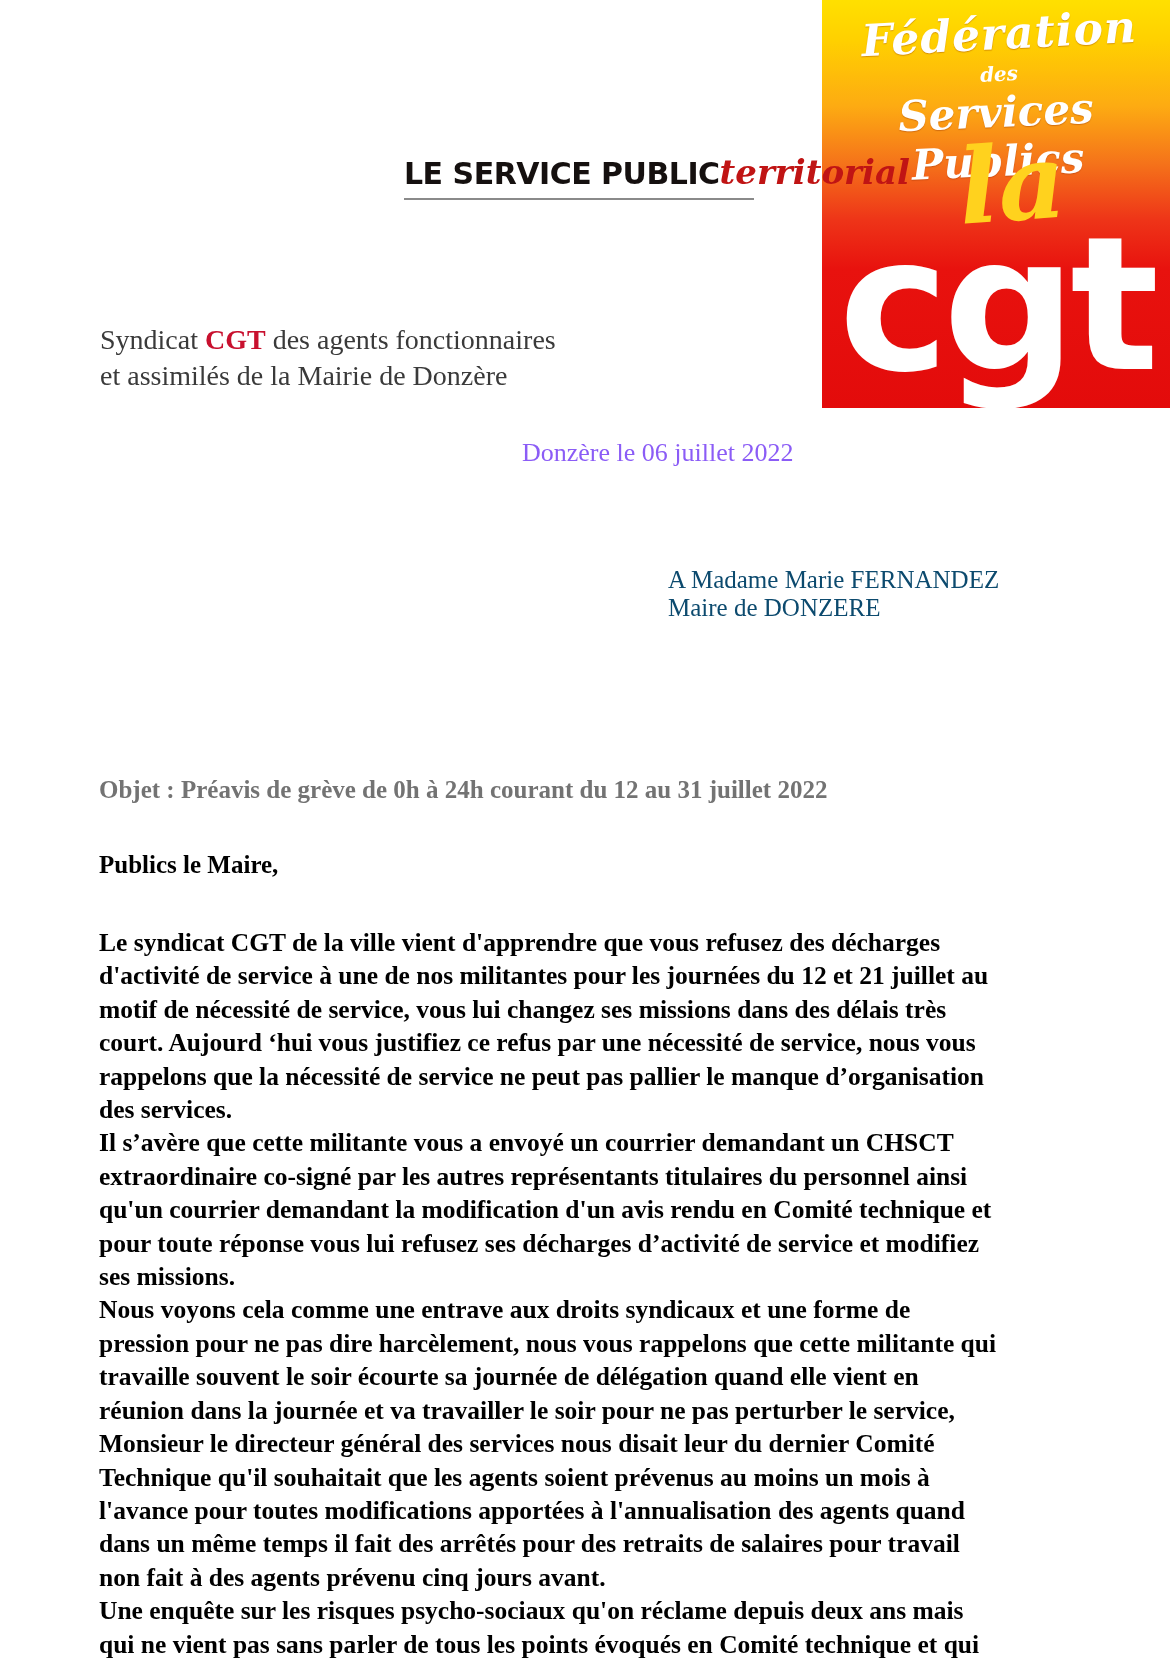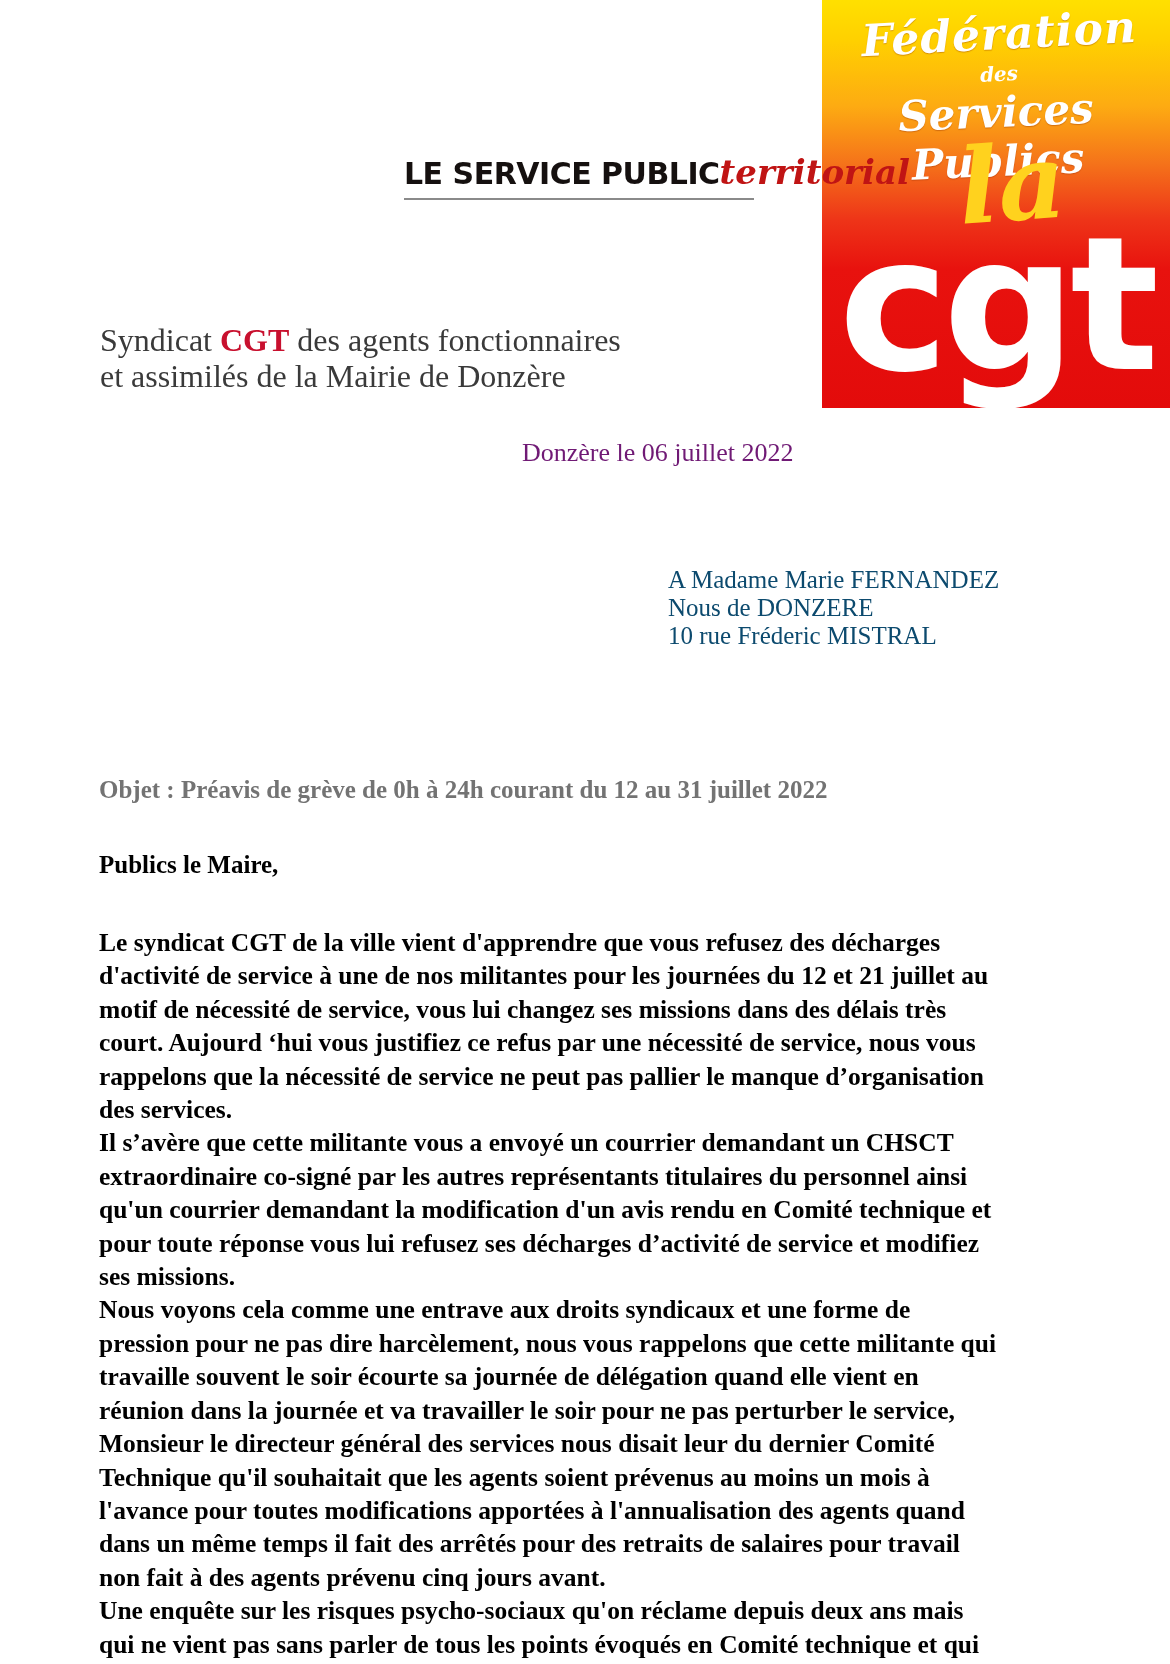--- a/index.html
+++ b/index.html
@@ -137,36 +137,36 @@
     font-size: 34px;
     letter-spacing: 0px;
   }
   .script-red.small { font-size: 32px; }
 
   
   .syndicate {
     position: absolute;
     left: 100px;
     top: 322px;
-    font-size: 32px;
+    font-size: 28px;
     line-height: 36px;
     color: #3a3a3a;
   }
   .syndicate .cgt-red {
     color: #c8102e;
     font-weight: bold;
   }
 
   
   .dateline {
     position: absolute;
     left: 522px;
     top: 438px;
     font-size: 26px;
-    color: #701a75;
+    color: #8b5cf6;
     white-space: nowrap;
   }
 
   
   .recipient {
     position: absolute;
     left: 668px;
     top: 566px;
     font-size: 25px;
     line-height: 28px;
@@ -233,22 +233,21 @@
 
   <div class="syndicate">
     <div><span>Syndicat </span><span class="cgt-red">CGT</span><span> des agents fonctionnaires</span></div>
     <div>et assimilés de la Mairie de Donzère</div>
   </div>
 
   <div class="dateline">Donzère le 06 juillet 2022</div>
 
   <div class="recipient">
     <div>A Madame Marie FERNANDEZ</div>
-    <div>Nous de DONZERE</div>
-    <div>10 rue Fréderic MISTRAL</div>
+    <div>Maire de DONZERE</div>
   </div>
 
   <div class="subject">Objet : Préavis de grève de 0h à 24h courant du 12 au 31 juillet 2022</div>
 
   <div class="salutation">Publics le Maire,</div>
 
   <div class="body-text">
     <p>Le syndicat CGT de la ville vient d'apprendre que vous refusez des décharges d'activité de service à une de nos militantes pour les journées du 12 et 21 juillet au motif de nécessité de service, vous lui changez ses missions dans des délais très court. Aujourd ‘hui vous justifiez ce refus par une nécessité de service, nous vous rappelons que la nécessité de service ne peut pas pallier le manque d’organisation des services.</p>
     <p>Il s’avère que cette militante vous a envoyé un courrier demandant un CHSCT extraordinaire co-signé par les autres représentants titulaires du personnel ainsi qu'un courrier demandant la modification d'un avis rendu en Comité technique et pour toute réponse vous lui refusez ses décharges d’activité de service et modifiez ses missions.</p>
     <p>Nous voyons cela comme une entrave aux droits syndicaux et une forme de pression pour ne pas dire harcèlement, nous vous rappelons que cette militante qui travaille souvent le soir écourte sa journée de délégation quand elle vient en réunion dans la journée et va travailler le soir pour ne pas perturber le service,</p>

